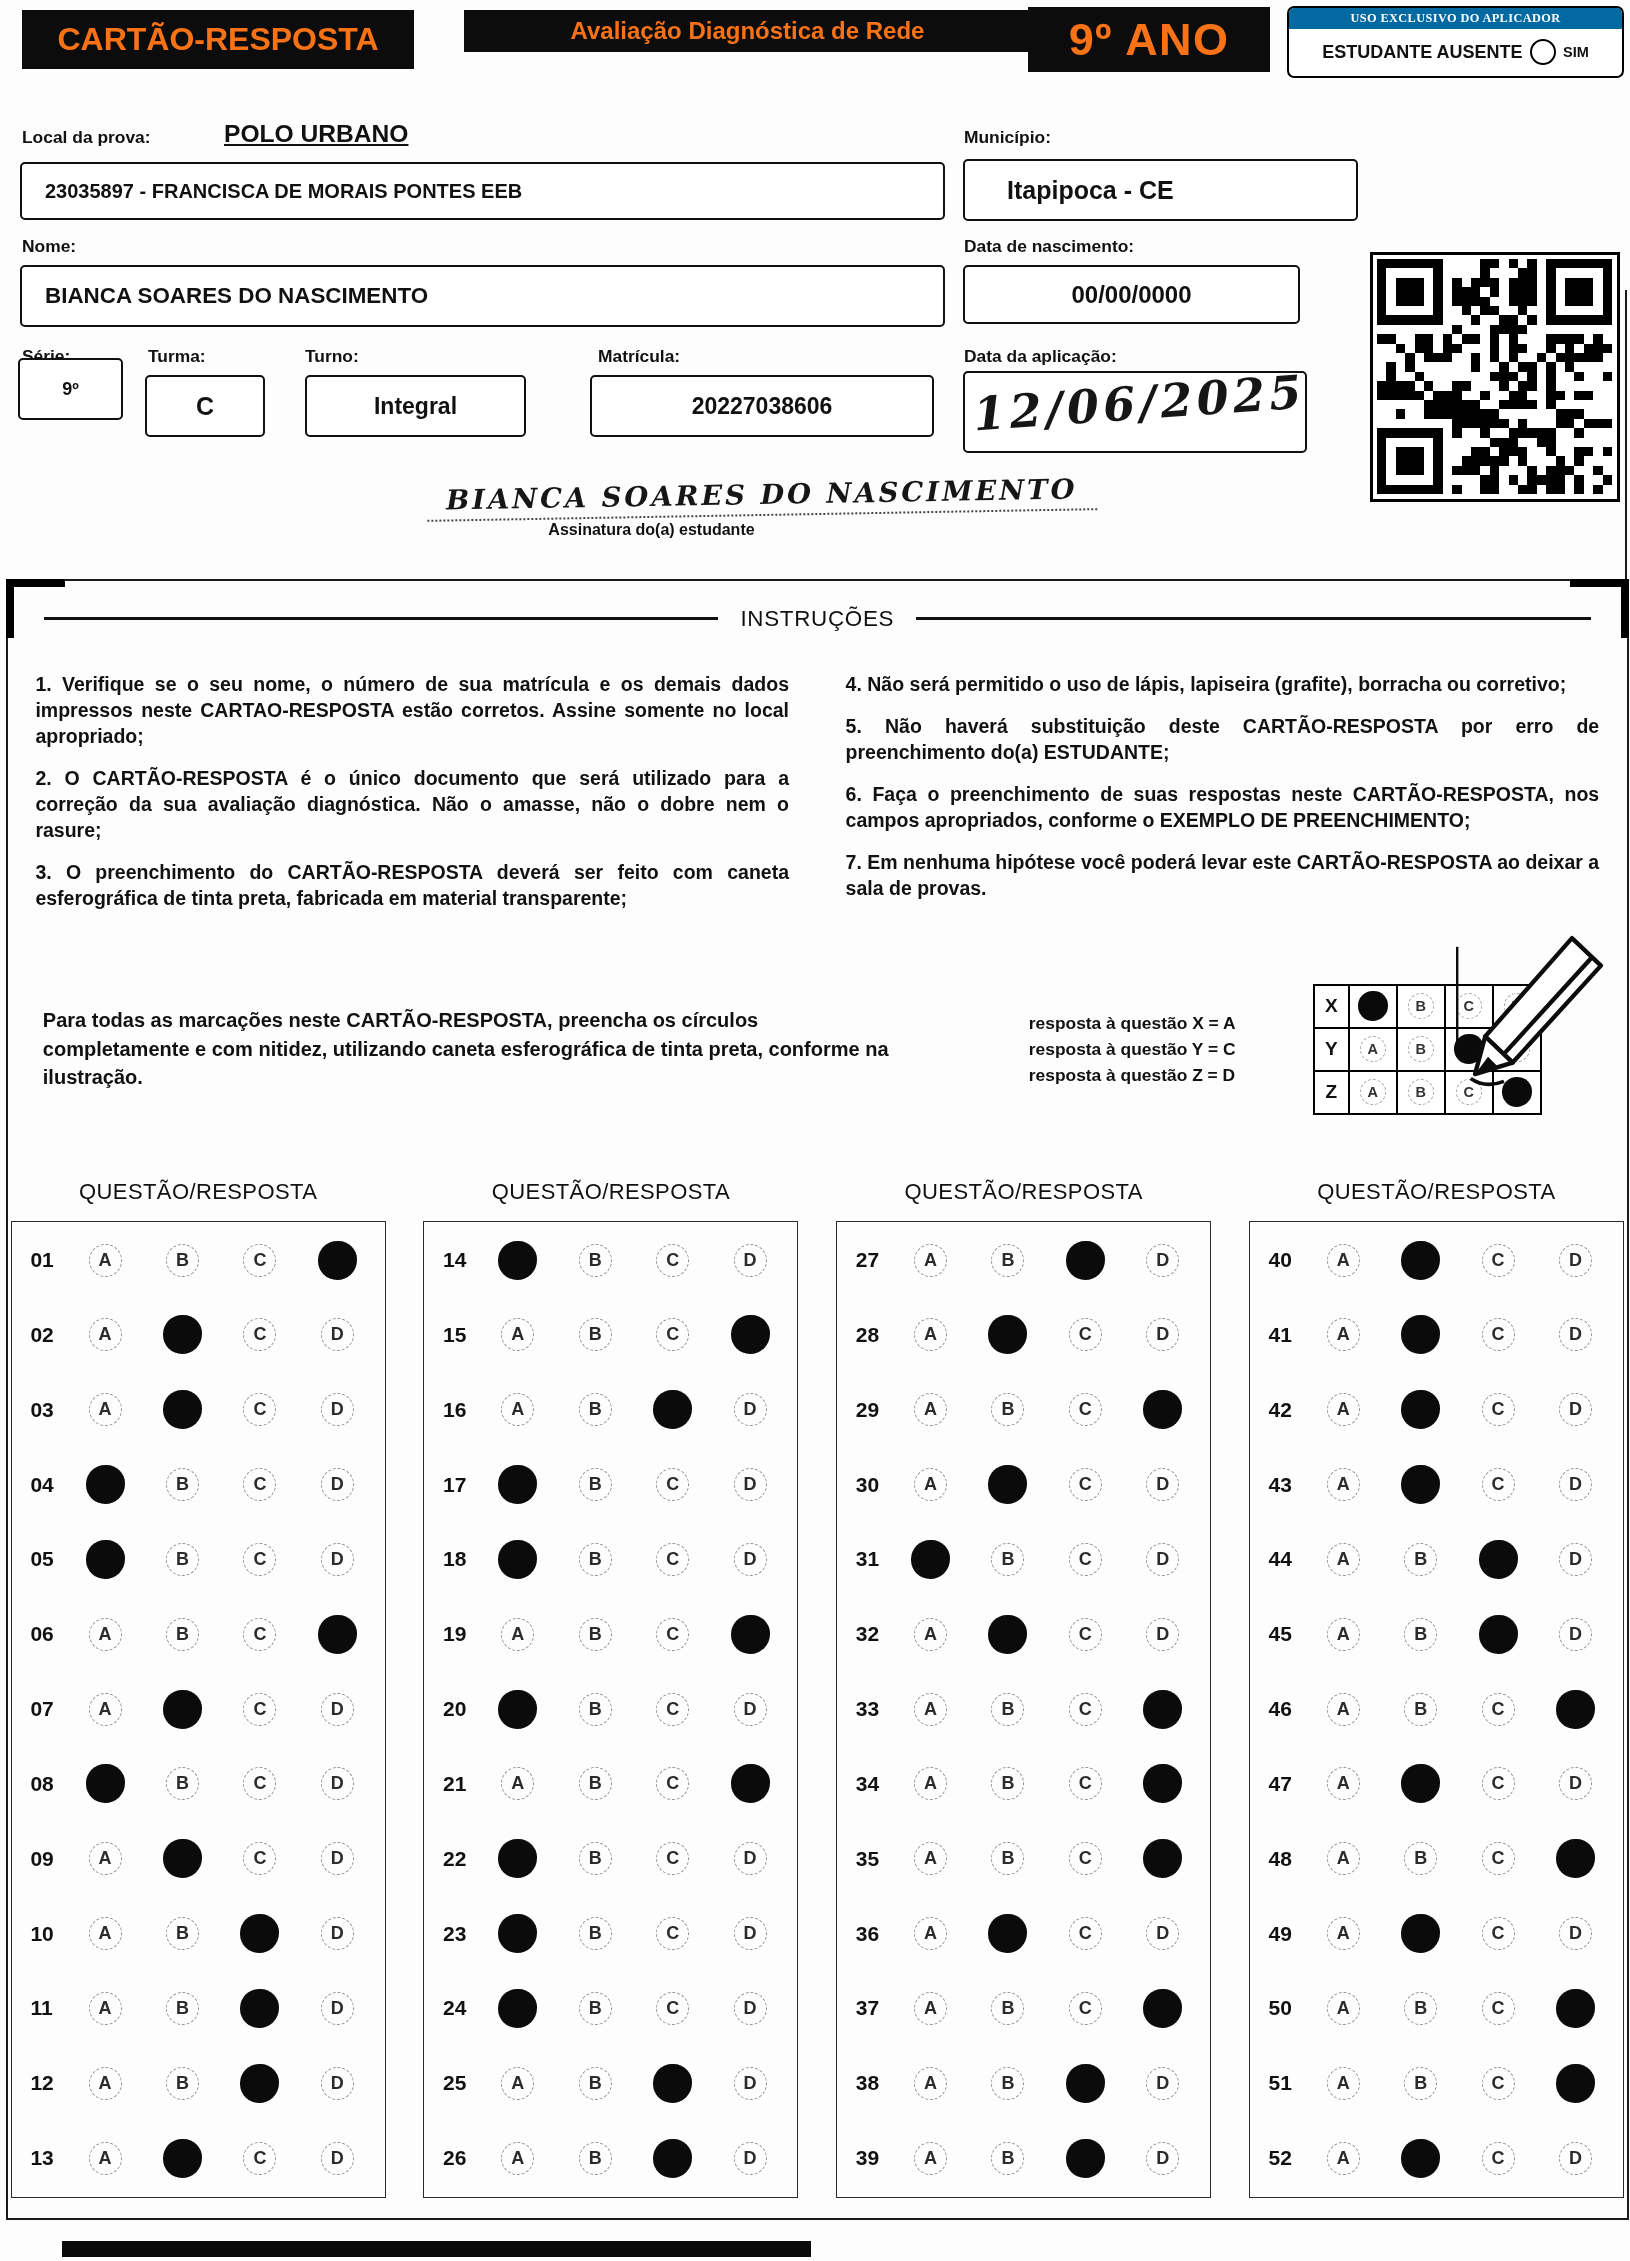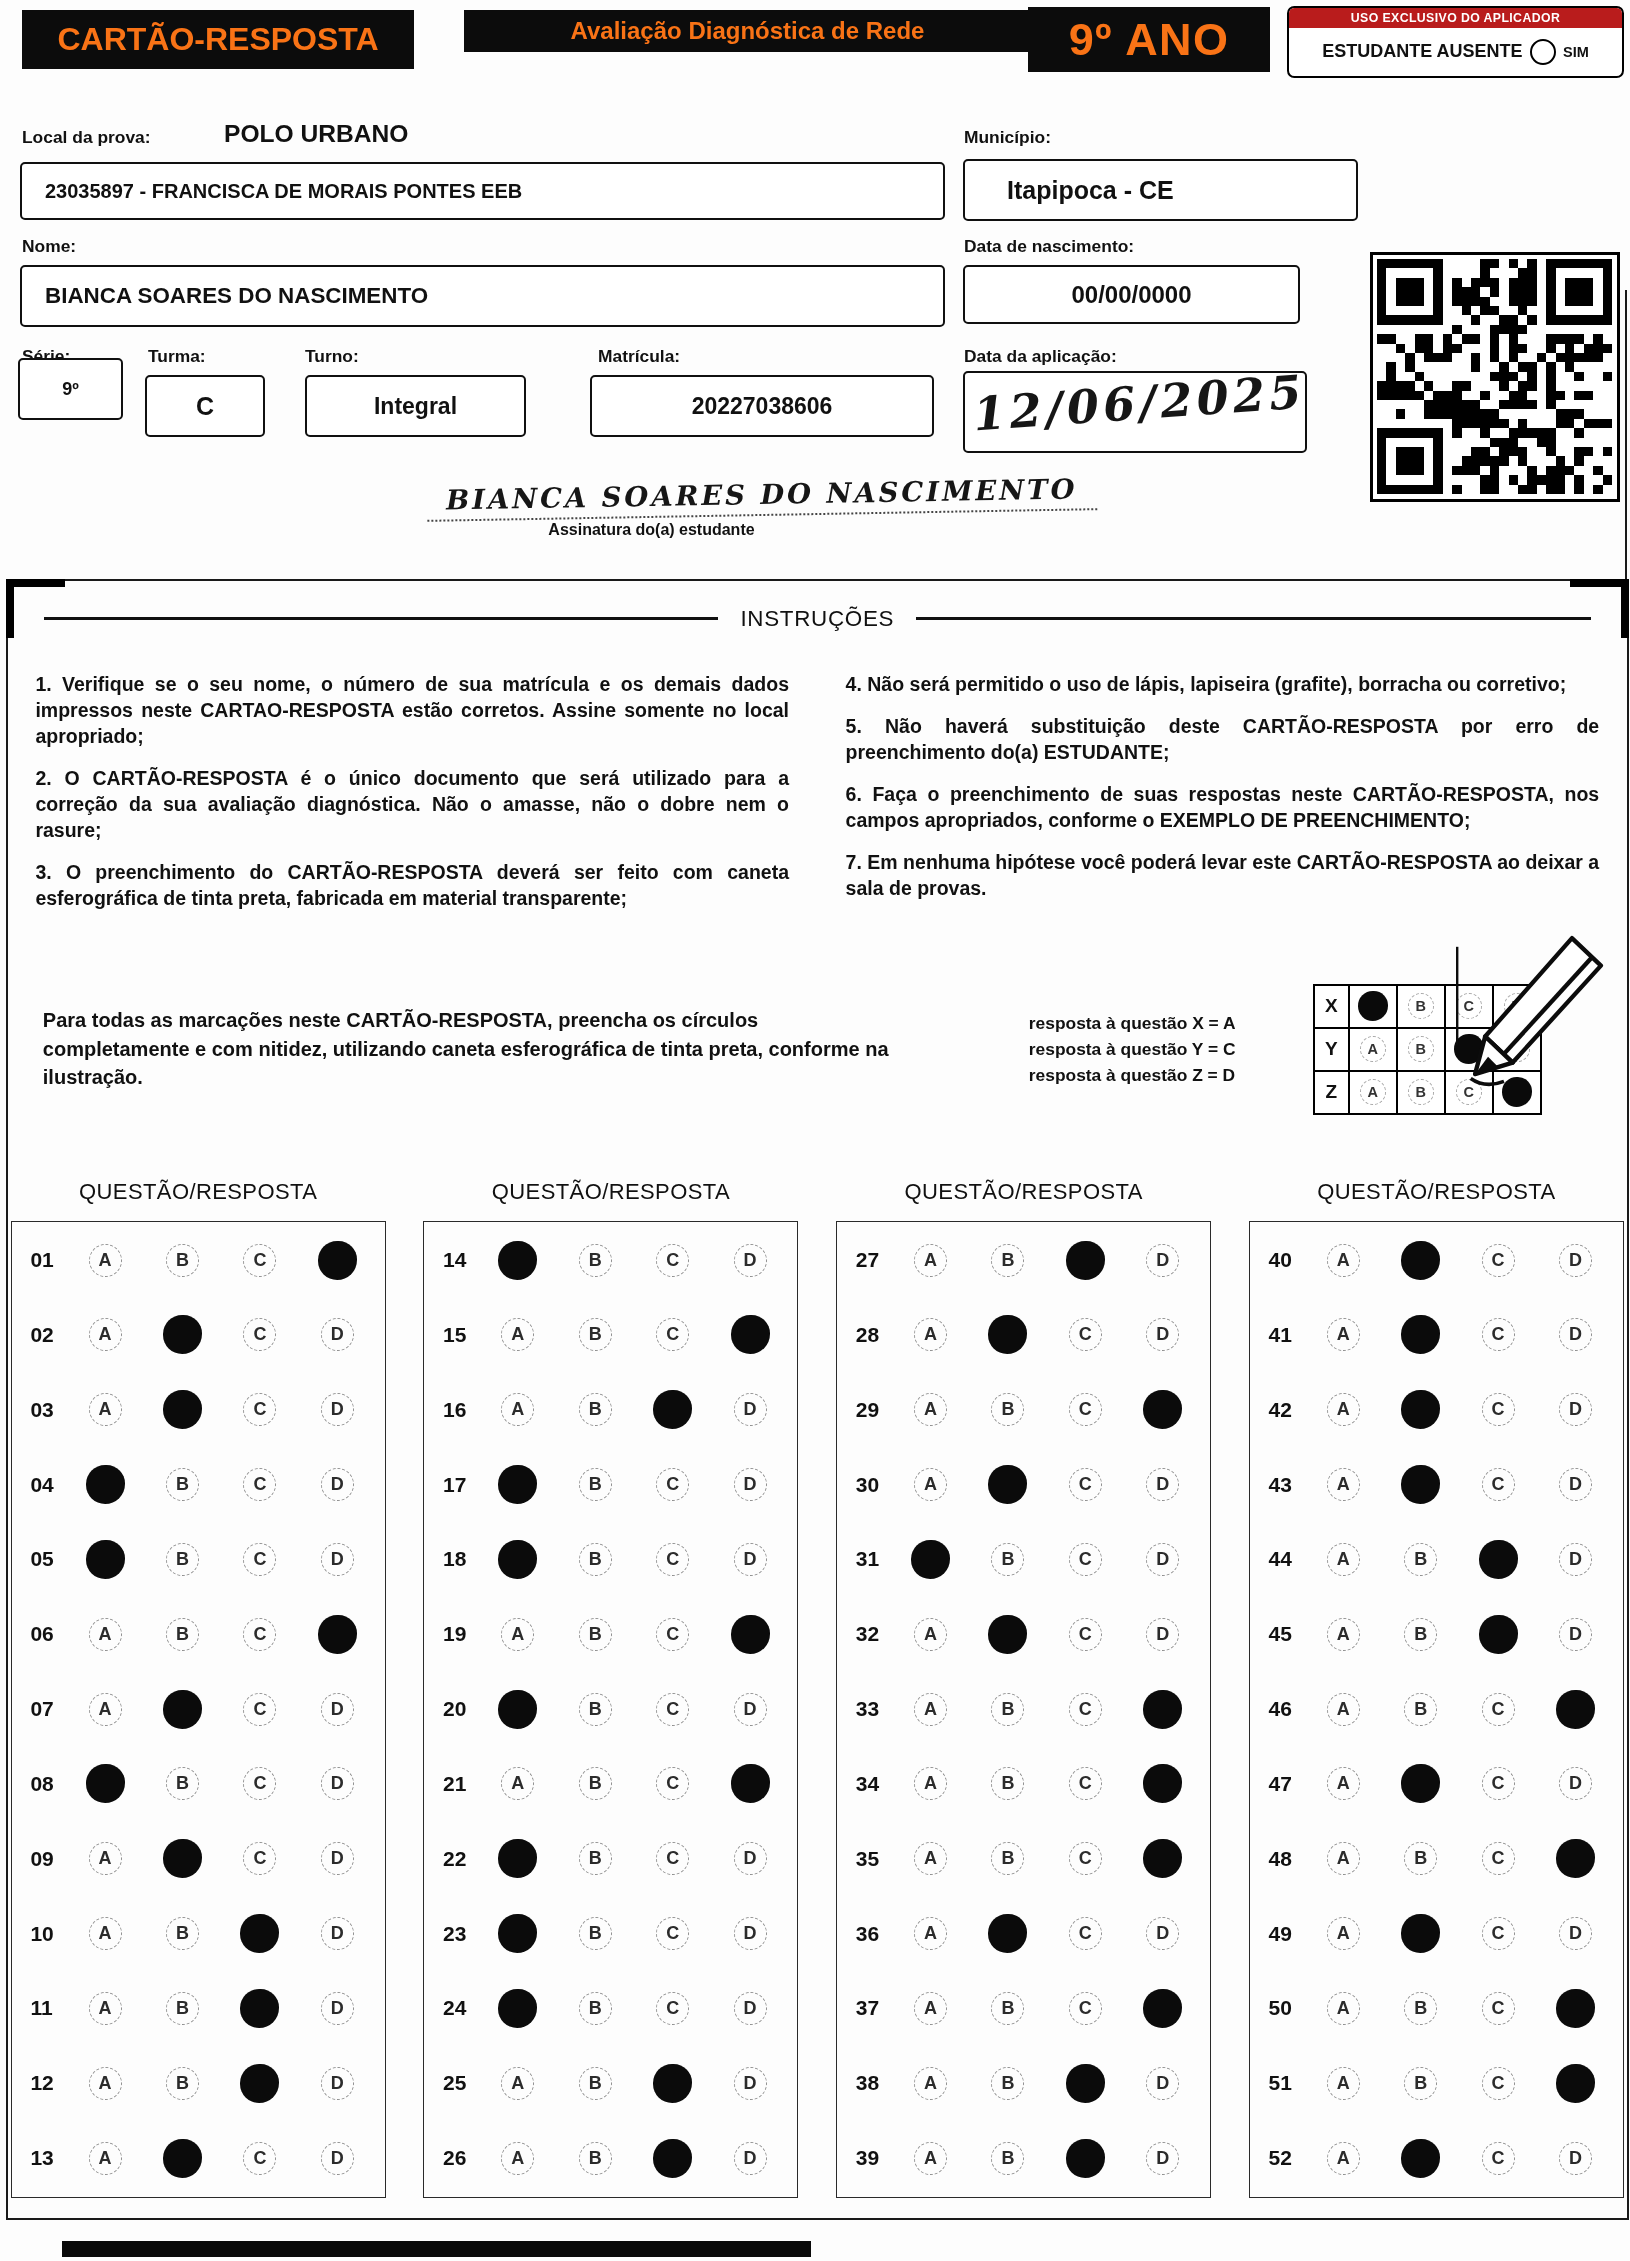--- a/index.html
+++ b/index.html
@@ -10,31 +10,31 @@
   }
   
   .blackbox{position:absolute; background:#0c0c0c; color:#f97316; font-weight:700;
     display:flex; align-items:center; justify-content:center;}
   .title-box{left:22px; top:10px; width:392px; height:59px; font-size:32px;}
   .subtitle-box{left:464px; top:10px; width:567px; height:42px; font-size:24px;}
   .grade-box{left:1028px; top:7.2px; width:242px; height:65px; font-size:45px; letter-spacing:1.4px;}
   .aplicador-box{position:absolute; left:1287px; top:5.8px; width:333px; height:68px;
     border:2.9px solid #000; border-radius:7.2px; overflow:hidden; background:#fff;
     display:flex; flex-direction:column;}
-  .aplicador-strip{background:#b91c1c; color:#fff; font-size:12.3px; font-weight:700;
-    text-align:center; padding:2.9px 0; letter-spacing:0.4px;}
+  .aplicador-strip{background:#0369a1; color:#fff; font-size:12.3px; font-weight:700;
+    text-align:center; padding:2.9px 0; letter-spacing:0.4px;font-family:Liberation Serif, serif;}
   .absent-row{flex:1; display:flex; align-items:center; justify-content:center; gap:7.2px;
     font-size:18px; font-weight:700;}
   .absent-circle{width:22px; height:22px; border:2.2px solid #000; border-radius:50%; display:inline-block;}
   .absent-sim{font-size:14.5px; font-weight:700;}
   
   .lbl{position:absolute; font-size:17.4px; font-weight:700;}
   .fieldbox{position:absolute; border:2.9px solid #101010; border-radius:5px; background:#fff;
     display:flex; align-items:center; font-weight:700;}
-  .local-value{position:absolute; left:224px; top:120px; font-size:24.6px; font-weight:700;}
+  .local-value{position:absolute; left:224px; top:120px; font-size:24.6px; font-weight:700;text-decoration:underline;}
   .school-box{left:20px; top:162px; width:898px; height:54px; font-size:20px; padding-left:23px;}
   .municipio-box{left:963px; top:159px; width:349px; height:58px; font-size:25px; padding-left:42px;}
   .nome-box{left:20px; top:265px; width:898px; height:58px; font-size:22.4px; padding-left:23px;}
   .nasc-box{left:963px; top:265px; width:333px; height:55px; font-size:24px; justify-content:center;}
   .serie-box{left:18px; top:358px; width:101px; height:58px; font-size:18px; justify-content:center;}
   .turma-box{left:145px; top:375px; width:116px; height:58px; font-size:25px; justify-content:center;}
   .turno-box{left:305px; top:375px; width:217px; height:58px; font-size:23px; justify-content:center;}
   .matricula-box{left:590px; top:375px; width:340px; height:58px; font-size:23px; justify-content:center;}
   .aplicacao-box{left:963px; top:371px; width:340px; height:78px;}
   .hand{font-family:"DejaVu Serif", serif; font-style:italic; font-weight:700; color:#161616;}

